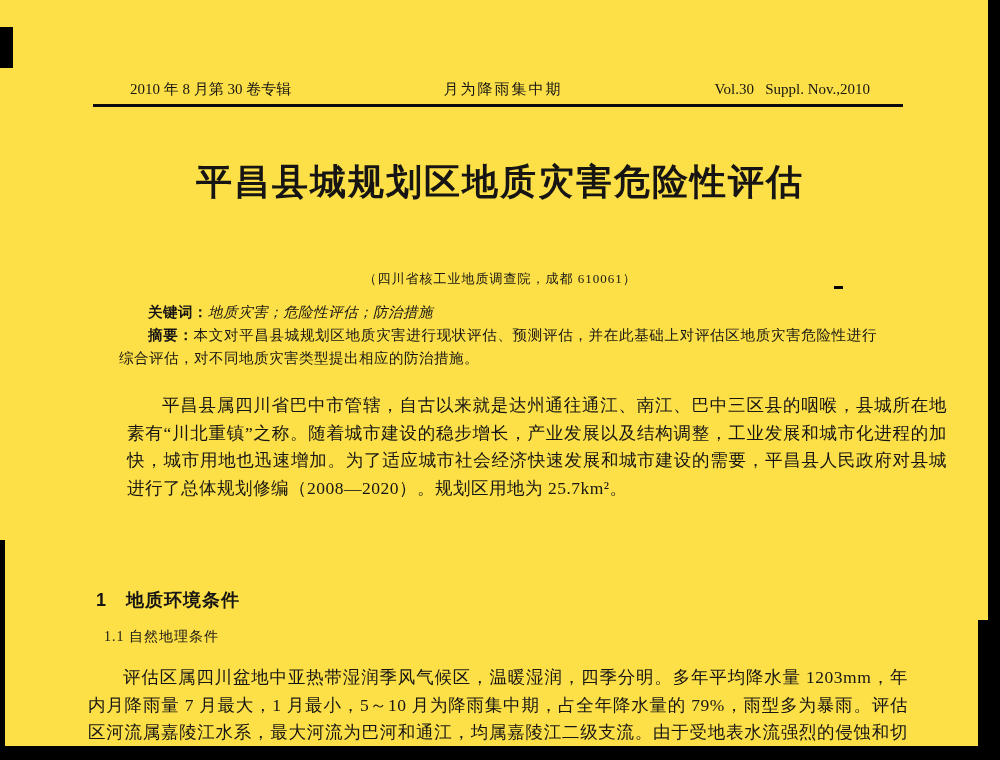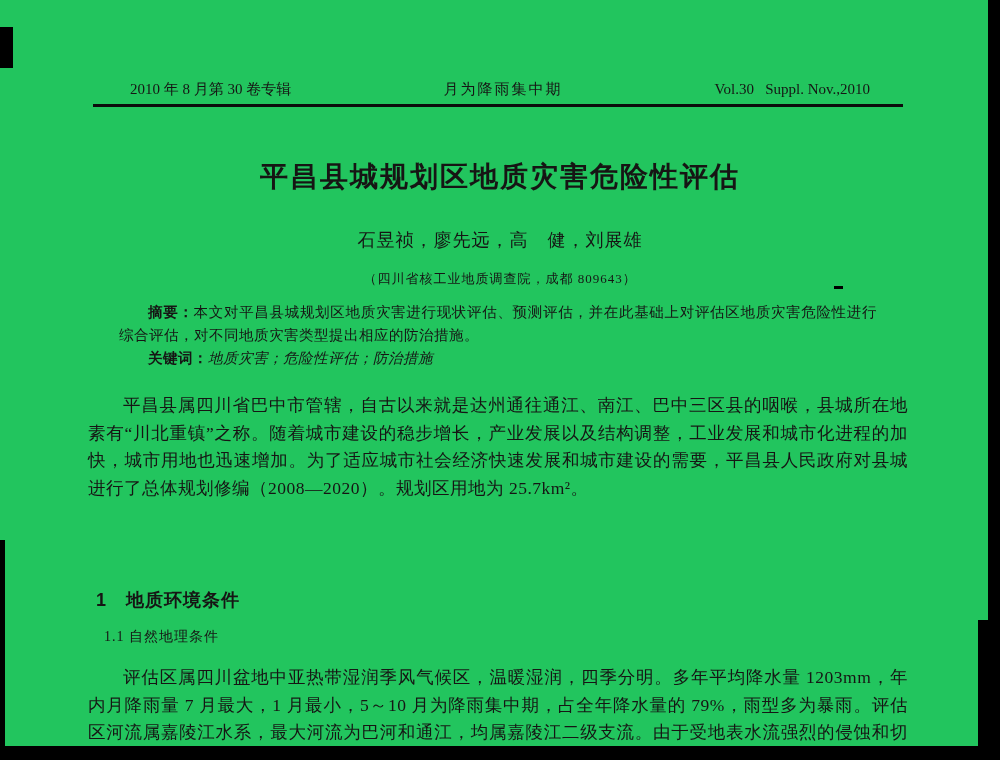--- a/index.html
+++ b/index.html
@@ -1,20 +1,20 @@
 <!DOCTYPE html>
 <html><head>
 <meta charset="utf-8">
 <style>
   html, body { margin: 0; padding: 0; background: #ffffff; }
   .page {
     position: relative;
     width: 1000px;
     height: 760px;
-    background: #22c55e;
+    background: #fde047;
     overflow: hidden;
     color: #161514;
     font-family: "Liberation Serif", serif;
   }
 
   
   .jheader {
     position: absolute;
     top: 80px; left: 130px; right: 130px;
     display: flex; justify-content: space-between; align-items: baseline;
@@ -29,21 +29,21 @@
   }
 
   
   .title {
     position: absolute;
     top: 158px; left: 0; width: 100%;
     margin: 0;
     text-align: center;
     font-family: "Liberation Sans", sans-serif;
     font-weight: 700;
-    font-size: 28px;
+    font-size: 36px;
     letter-spacing: 2px;
   }
   .authors {
     position: absolute;
     top: 228px; left: 0; width: 100%;
     text-align: center;
     font-size: 18px;
     letter-spacing: 1px;
   }
   .affiliation {
@@ -71,21 +71,21 @@
   .body {
     position: absolute;
     left: 88px; width: 820px;
     margin: 0;
     font-size: 17.5px;
     line-height: 27.5px;
     letter-spacing: 0.5px;
     text-indent: 2em;
     text-align: justify;
   }
-  .para1 { top: 392px; }
+  .para1 { top: 392px; margin-left: 39px; }
   .para2 { top: 502px; }
   .para3 { top: 664px; }
 
   .sec {
     position: absolute;
     top: 580px; left: 88px;
     margin: 8px;
     font-family: "Liberation Sans", sans-serif;
     font-weight: 700;
     font-size: 18px;
@@ -116,27 +116,26 @@
 
   <div class="jheader">
     <span>2010 年 8 月第 30 卷专辑</span>
     <span class="jname">月为降雨集中期</span>
     <span>Vol.30   Suppl. Nov.,2010</span>
   </div>
   <div class="header-rule"></div>
 
   <h1 class="title">平昌县城规划区地质灾害危险性评估</h1>
 
-  <div class="authors">石昱祯，廖先远，高　健，刘展雄</div>
 
-  <div class="affiliation">（四川省核工业地质调查院，成都 809643）</div>
+  <div class="affiliation">（四川省核工业地质调查院，成都 610061）</div>
 
   <div class="abstract">
+    <p><b>关键词：</b><span class="kw">地质灾害；危险性评估；防治措施</span></p>
     <p><b>摘要：</b><span>本文对平昌县城规划区地质灾害进行现状评估、预测评估，并在此基础上对评估区地质灾害危险性进行综合评估，对不同地质灾害类型提出相应的防治措施。</span></p>
-    <p><b>关键词：</b><span class="kw">地质灾害；危险性评估；防治措施</span></p>
   </div>
 
   <p class="body para1">平昌县属四川省巴中市管辖，自古以来就是达州通往通江、南江、巴中三区县的咽喉，县城所在地素有“川北重镇”之称。随着城市建设的稳步增长，产业发展以及结构调整，工业发展和城市化进程的加快，城市用地也迅速增加。为了适应城市社会经济快速发展和城市建设的需要，平昌县人民政府对县城进行了总体规划修编（2008—2020）。规划区用地为 25.7km²。</p>
 
 
   <h2 class="sec">1　地质环境条件</h2>
 
   <h3 class="subsec">1.1 自然地理条件</h3>
 
   <p class="body para3">评估区属四川盆地中亚热带湿润季风气候区，温暖湿润，四季分明。多年平均降水量 1203mm，年内月降雨量 7 月最大，1 月最小，5～10 月为降雨集中期，占全年降水量的 79%，雨型多为暴雨。评估区河流属嘉陵江水系，最大河流为巴河和通江，均属嘉陵江二级支流。由于受地表水流强烈的侵蚀和切割，境内地貌岭高河深，沟谷纵横，以垂直构造线发育为主的河流呈树枝状展布，具有“V”型青年期河流特</p>

